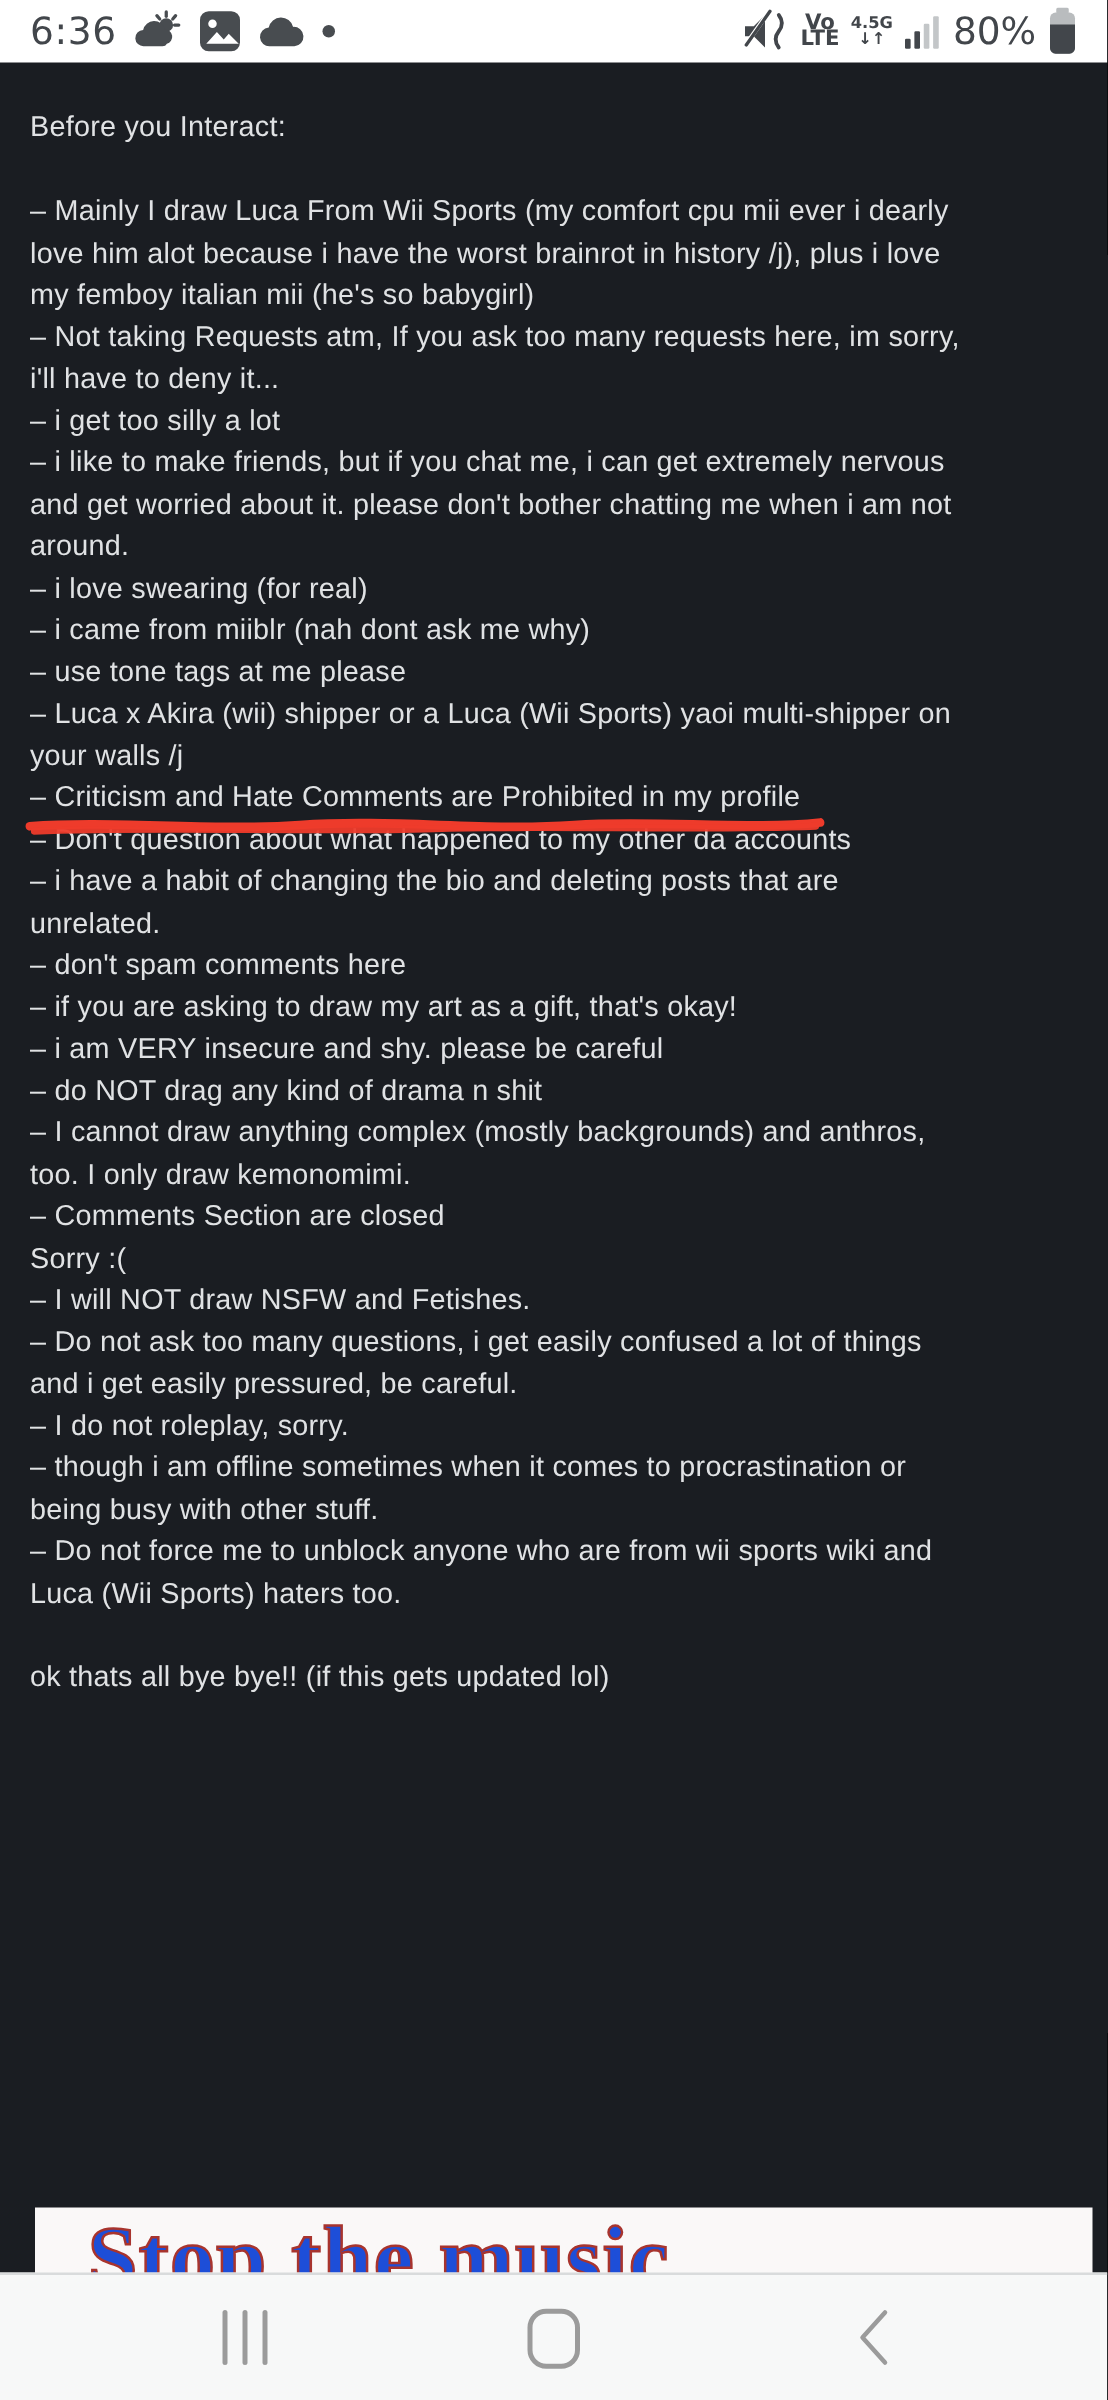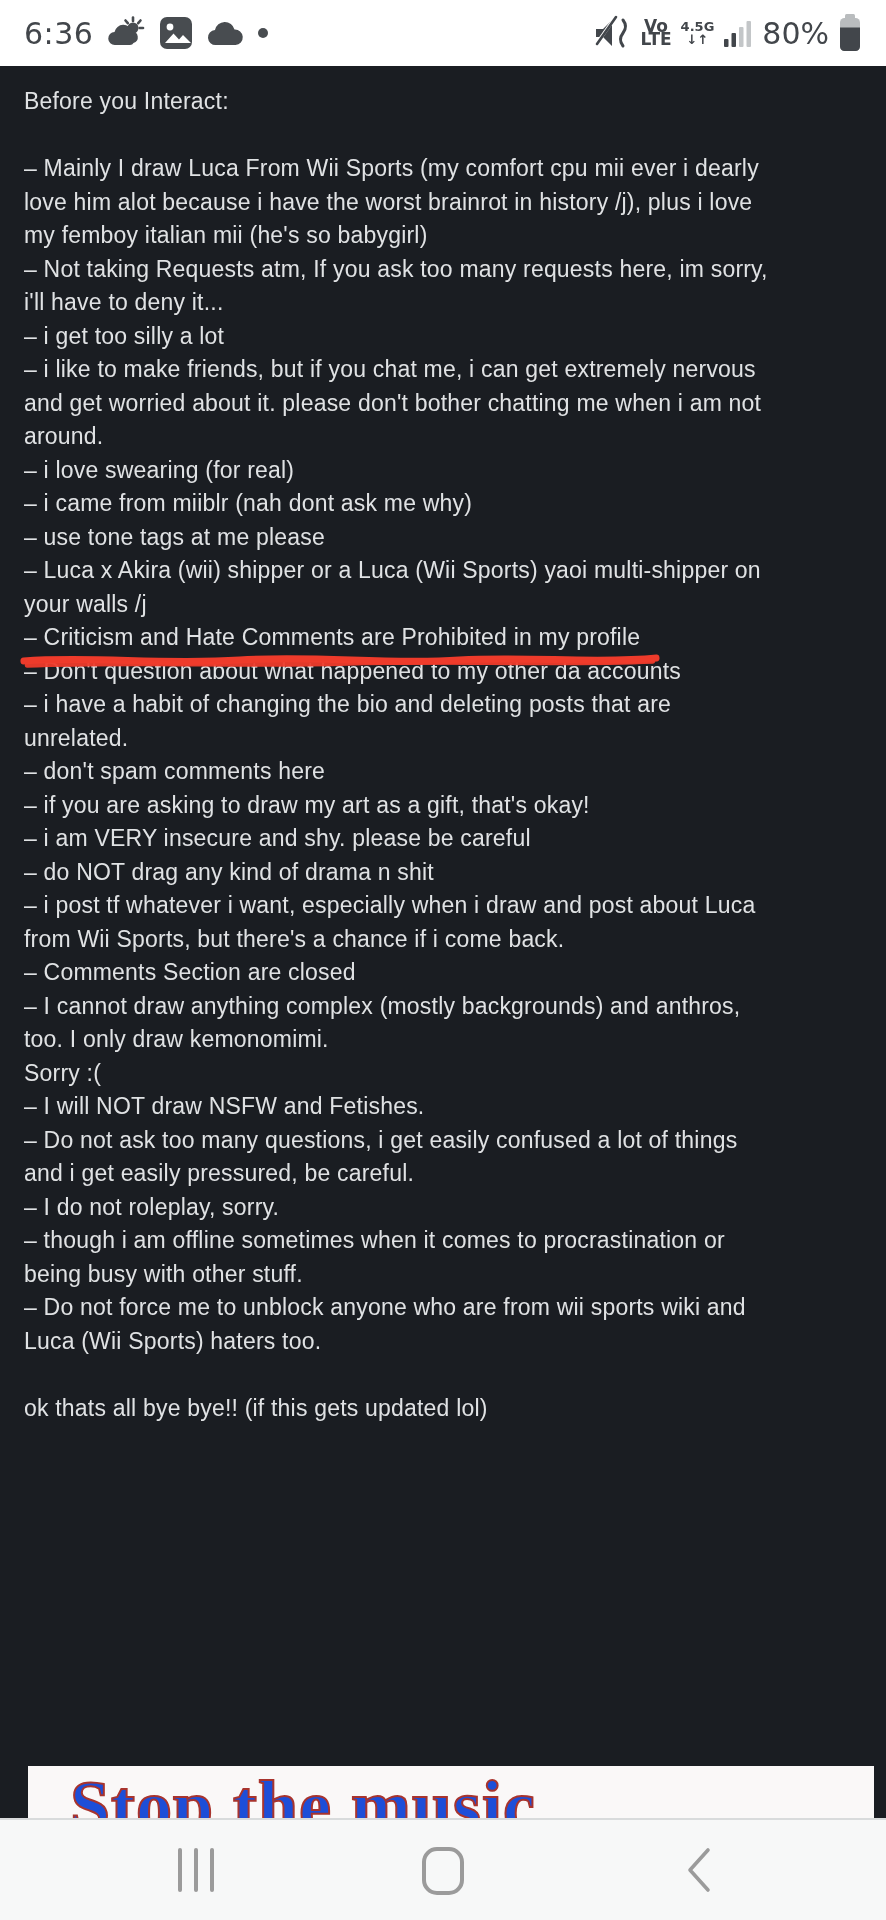--- a/index.html
+++ b/index.html
@@ -3,21 +3,21 @@
 <meta charset="utf-8">
 <style>
   html,body { margin:0; padding:0; background:#000; }
   .page {
     position:relative; width:886px; height:1920px; overflow:hidden;
     background:#1a1d22; font-family:"Liberation Sans", sans-serif;
   }
 
   
   .status-bar {
-    position:absolute; top:0; left:0; width:886px; height:66px;
+    position:absolute; top:0; left:0; width:886px; height:50px;
     background:#ffffff; box-sizing:border-box;
     display:flex; align-items:center; justify-content:space-between;
     padding:0 24px; color:#42464b;
     font-family:"DejaVu Sans", sans-serif;
     gap:28px;
   }
   .sb-left, .sb-right { display:flex; align-items:center; }
   .sb-left { gap:13px; }
   .sb-right { gap:9px; }
   .sb-time { font-size:30px; letter-spacing:0.5px; }
@@ -152,23 +152,22 @@
         <p class="bio-line"><span class="underlined-red">– Criticism and Hate Comments are Prohibited in my profile<svg class="marker" viewBox="0 0 715 20" preserveAspectRatio="none">
               <path d="M4 10 C 80 5, 160 14, 245 9 C 330 4, 410 14, 490 9 C 565 5, 645 13, 710 7" fill="none" stroke="#ee3b2b" stroke-width="7" stroke-linecap="round"></path>
               <path d="M8 14 C 120 10, 260 15, 365 12 C 470 9, 600 14, 706 10" fill="none" stroke="#ee3b2b" stroke-width="5.5" stroke-linecap="round" opacity="0.95"></path>
             </svg></span></p>
         <p class="bio-line">– Don't question about what happened to my other da accounts</p>
         <p class="bio-line">– i have a habit of changing the bio and deleting posts that are unrelated.</p>
         <p class="bio-line">– don't spam comments here</p>
         <p class="bio-line">– if you are asking to draw my art as a gift, that's okay!</p>
         <p class="bio-line">– i am VERY insecure and shy. please be careful</p>
         <p class="bio-line">– do NOT drag any kind of drama n shit</p>
-        <p class="bio-line">– i post tf whatever i want, especially when i draw and post about Luca from Wii Sports, but there's a chance if i come back.</p>
+        <p class="bio-line">– I cannot draw anything complex (mostly backgrounds) and anthros, too. I only draw kemonomimi.</p>
         <p class="bio-line">– Comments Section are closed</p>
-        <p class="bio-line">– I cannot draw anything complex (mostly backgrounds) and anthros, too. I only draw kemonomimi.</p>
         <p class="bio-line">Sorry :(</p>
         <p class="bio-line">– I will NOT draw NSFW and Fetishes.</p>
         <p class="bio-line">– Do not ask too many questions, i get easily confused a lot of things and i get easily pressured, be careful.</p>
         <p class="bio-line">– I do not roleplay, sorry.</p>
         <p class="bio-line">– though i am offline sometimes when it comes to procrastination or being busy with other stuff.</p>
         <p class="bio-line">– Do not force me to unblock anyone who are from wii sports wiki and Luca (Wii Sports) haters too.</p>
         <p class="bio-line">&nbsp;</p>
         <p class="bio-line">ok thats all bye bye!! (if this gets updated lol)</p>
       </div>
   </main>

